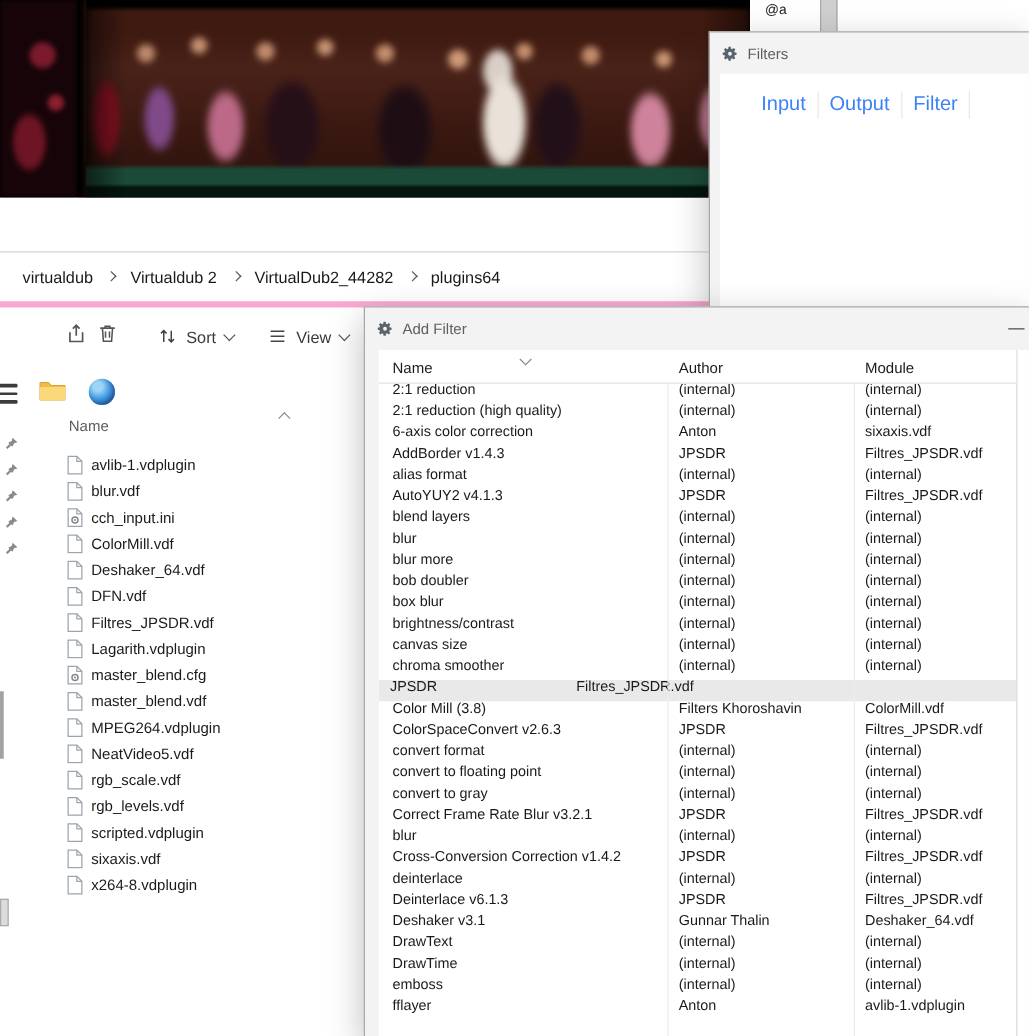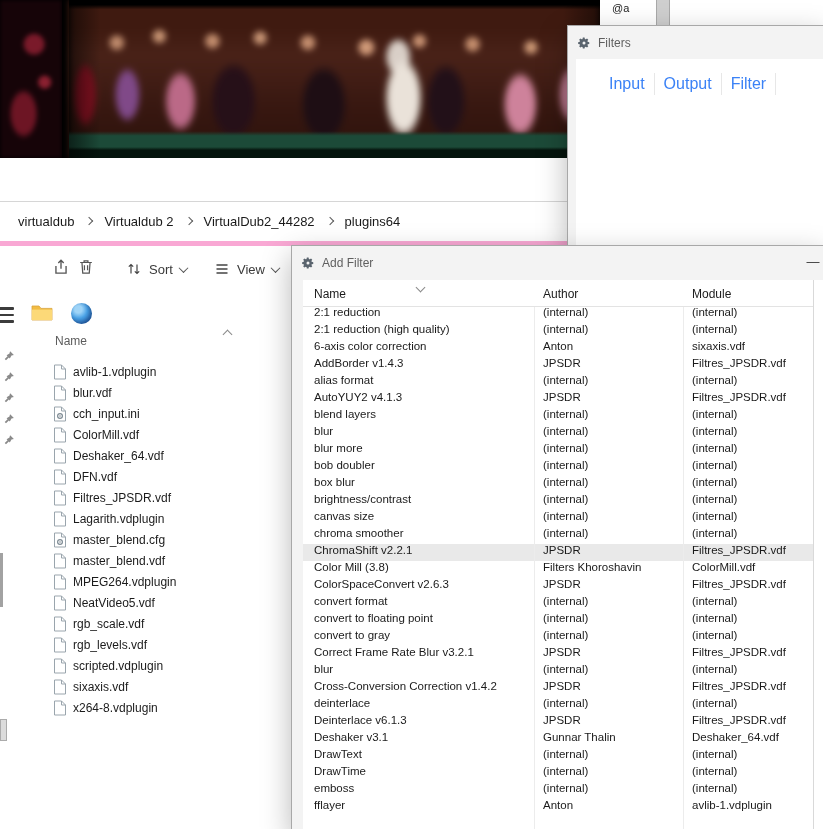--- a/index.html
+++ b/index.html
@@ -468,21 +468,20 @@
           <div class="fl-cell c0">canvas size</div>
           <div class="fl-cell c1">(internal)</div>
           <div class="fl-cell c2">(internal)</div>
         </div>
         <div class="fl-row">
           <div class="fl-cell c0">chroma smoother</div>
           <div class="fl-cell c1">(internal)</div>
           <div class="fl-cell c2">(internal)</div>
         </div>
         <div class="fl-row selected">
-          <div class="fl-cell c0">ChromaShift v2.2.1</div>
           <div class="fl-cell c1">JPSDR</div>
           <div class="fl-cell c2">Filtres_JPSDR.vdf</div>
         </div>
         <div class="fl-row">
           <div class="fl-cell c0">Color Mill (3.8)</div>
           <div class="fl-cell c1">Filters Khoroshavin</div>
           <div class="fl-cell c2">ColorMill.vdf</div>
         </div>
         <div class="fl-row">
           <div class="fl-cell c0">ColorSpaceConvert v2.6.3</div>

